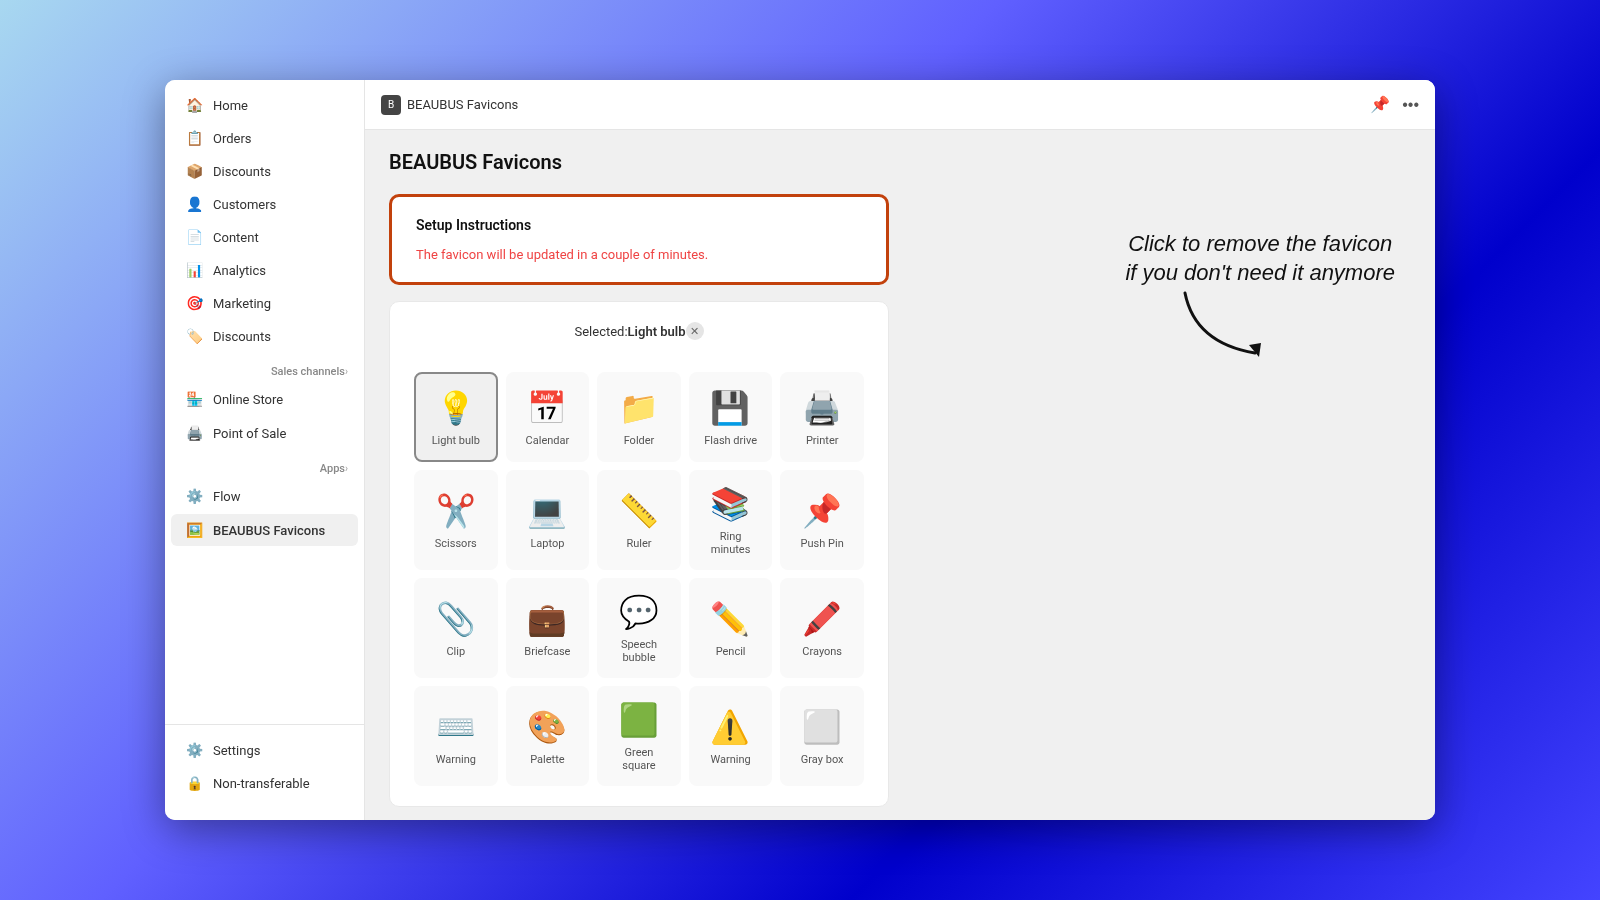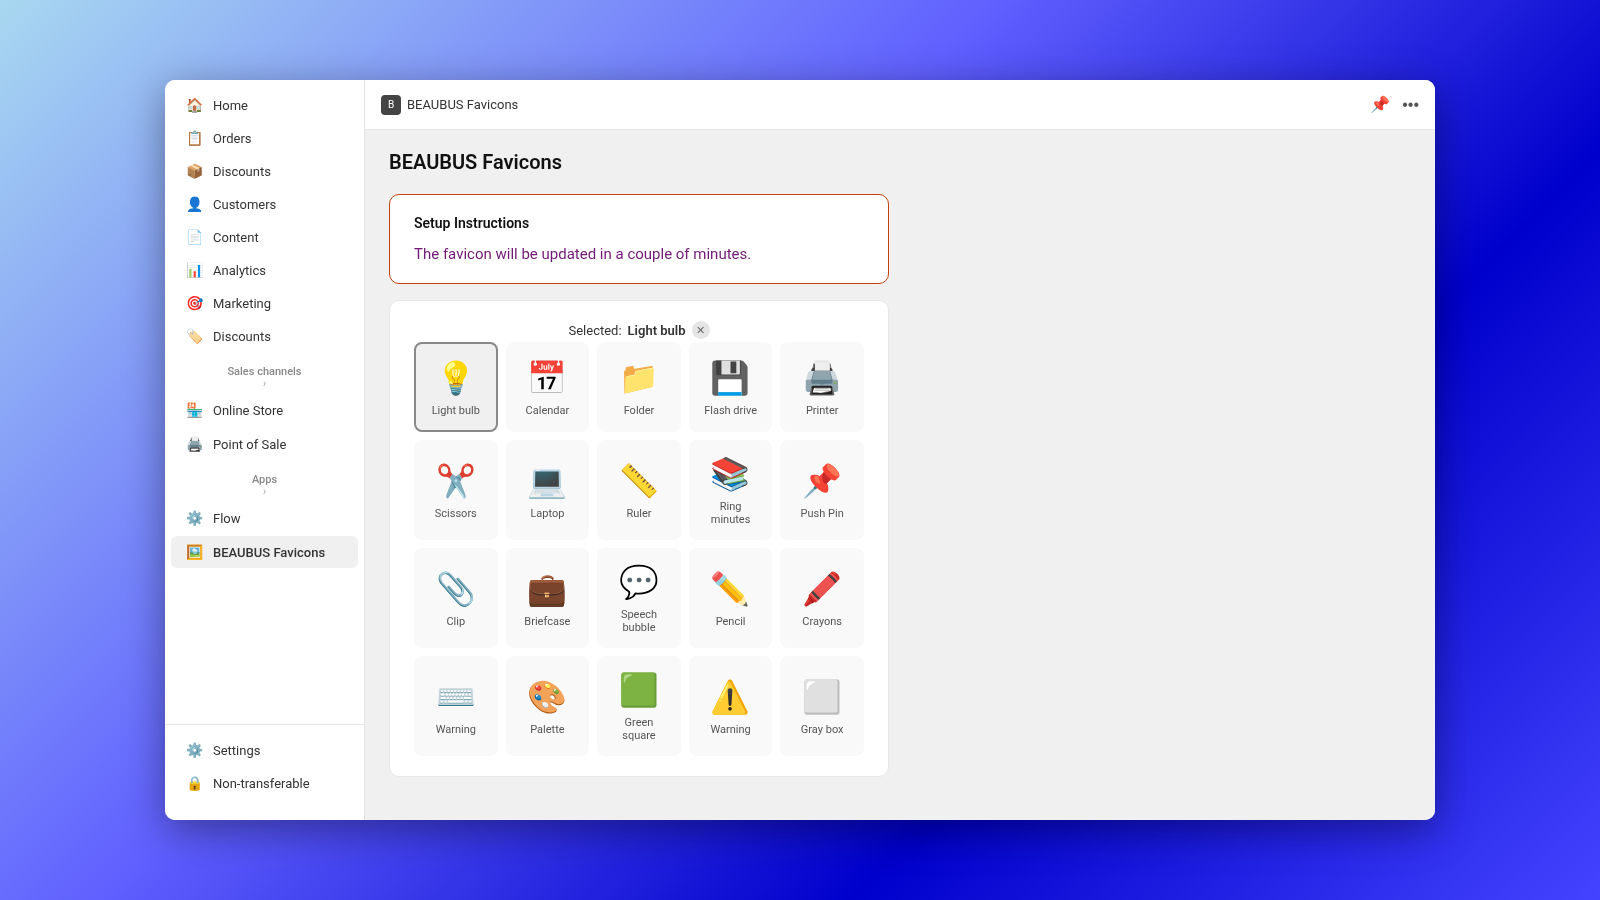--- a/index.html
+++ b/index.html
@@ -55,21 +55,20 @@
       font-size: 14px;
     }
     .sidebar-section-label {
       font-size: 11px;
       color: #888;
       padding: 12px 16px 4px;
       font-weight: 500;
       display: flex;
       justify-content: flex-end;
       align-items: center;
-      flex-direction: column;
     }
     .sidebar-section-label .expand-icon {
       font-size: 10px;
       color: #aaa;
     }
     .sidebar-bottom {
       margin-top: auto;
       border-top: 1px solid #e5e5e5;
       padding-top: 8px;
     }
@@ -131,21 +130,21 @@
       font-weight: 600;
       color: #111;
       margin-bottom: 20px;
     }
     
     .card {
       background: #fff;
       border-radius: 10px;
       padding: 20px 24px;
       margin-bottom: 16px;
-      border: 1px solid #c2410c;
+      border: 3px solid #c2410c;
     }
     .card-title {
       font-size: 14px;
       font-weight: 600;
       color: #111;
       margin-bottom: 14px;
     }
     .step-row {
       display: flex;
       gap: 8px;
@@ -157,39 +156,38 @@
     .step-label {
       font-weight: 600;
       flex-shrink: 0;
       min-width: 55px;
     }
     .step-link {
       color: #2563eb;
       text-decoration: underline;
     }
     .step-note {
-      font-size: 15px;
-      color: #701a75;
+      font-size: 13px;
+      color: #ef4444;
       margin-top: 6px;
     }
     
     .favicon-card {
       background: #fff;
       border-radius: 10px;
       padding: 20px 24px;
       border: 1px solid #e8e8e8;
     }
     .selected-row {
       display: flex;
       align-items: center;
       justify-content: center;
-      margin-bottom: 3px;
+      margin-bottom: 32px;
       font-size: 13px;
       color: #333;
-      gap: 6px;
     }
     .selected-row strong { font-weight: 600; }
     .remove-btn {
       width: 18px;
       height: 18px;
       background: #e5e5e5;
       border-radius: 50%;
       display: flex;
       align-items: center;
       justify-content: center;
@@ -440,15 +438,27 @@
       <div class="icon-img">⚠️</div>
       <div class="icon-label">Warning</div>
     </div>
             <div class="icon-cell">
       <div class="icon-img">⬜</div>
       <div class="icon-label">Gray box</div>
     </div>
           </div>
       </div>
 
+      <div class="annotation-overlay">
+        <div class="annotation-text">
+          <div>Click to remove the favicon</div>
+          <div>if you don't need it anymore</div>
+        </div>
+        <div class="annotation-arrow">
+          <svg width="120" height="80" viewBox="0 0 120 80">
+            <path d="M 10 10 Q 20 60 80 70" stroke="#111" stroke-width="3" fill="none" stroke-linecap="round"></path>
+            <polygon points="74,62 84,74 86,60" fill="#111"></polygon>
+          </svg>
+        </div>
+      </div>
     </div>
   </div>
 </div>
 
 </body></html>

